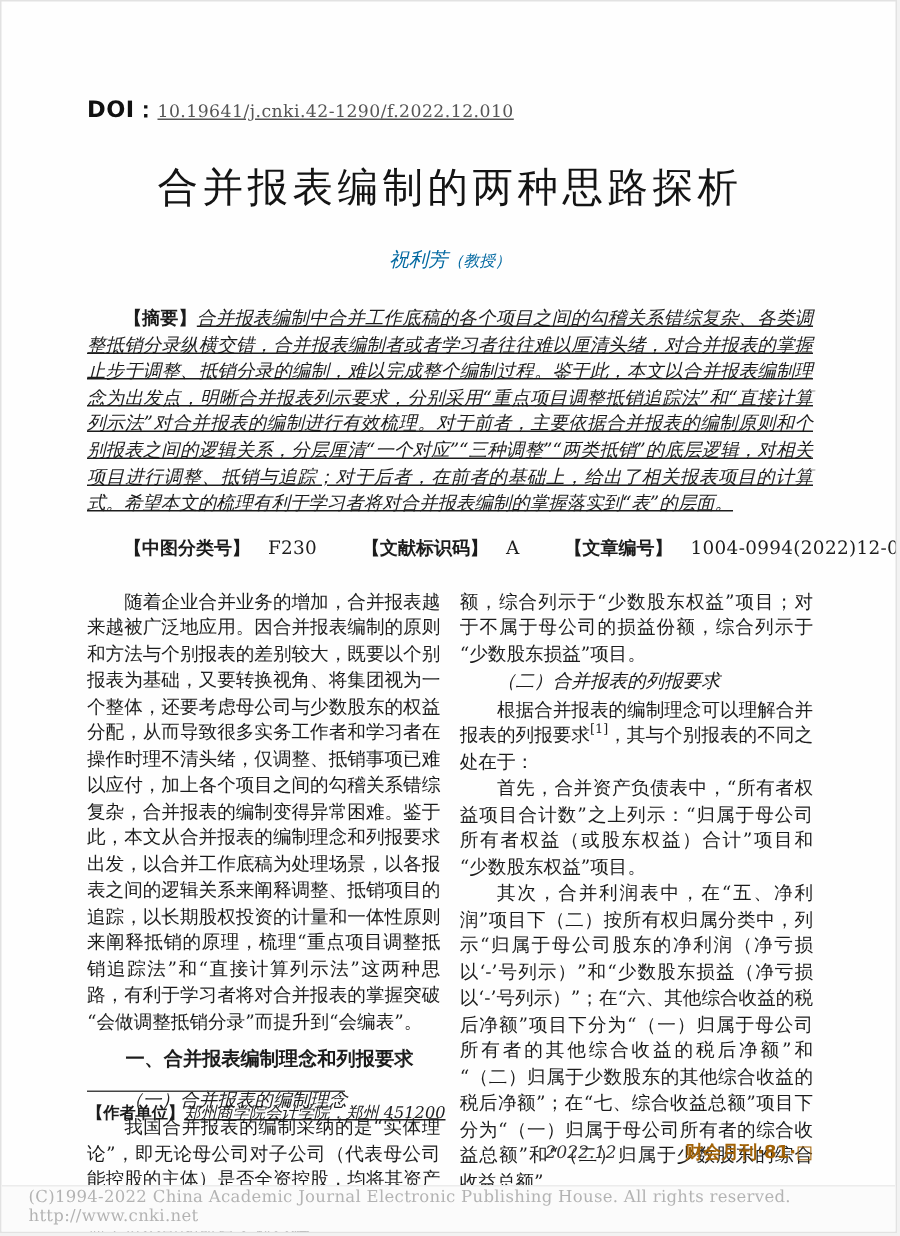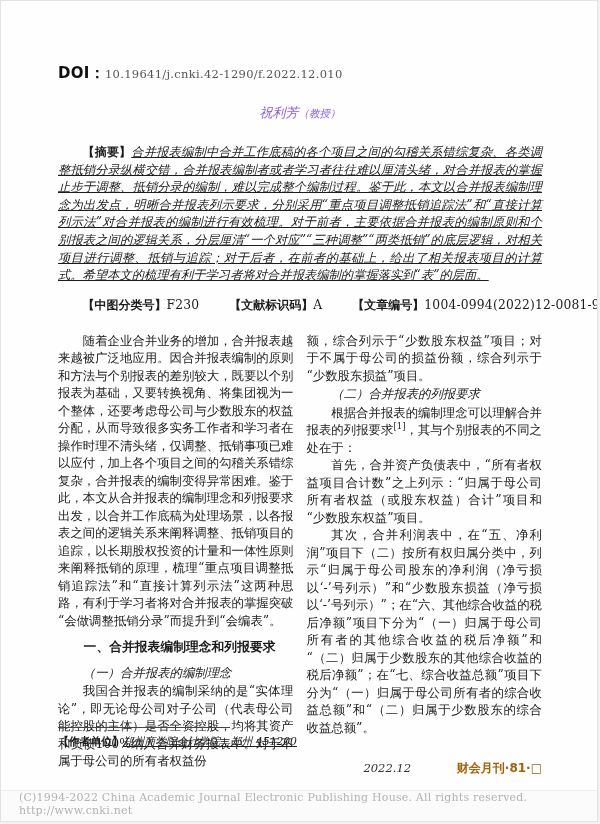--- a/index.html
+++ b/index.html
@@ -15,36 +15,36 @@
     width:598px;height:822px;
     background:#fefefe;
     border:1px solid #e2e2e2;
     box-sizing:border-box;
     overflow:hidden;
   }
   .content{padding:0 55px 0 57px;}
   
   .doi{margin-top:63px;font-size:11.5px;letter-spacing:.3px;}
   .doi b{color:#111;font-family:"DejaVu Sans","Liberation Sans",sans-serif;font-size:15px;}
-  .doi span{color:#555;}
+  .doi span{color:#555;text-decoration:underline;}
   
   .title{
     margin-top:24px;text-align:center;
     font-size:27px;font-weight:400;letter-spacing:3px;color:#141414;
   }
-  .author{margin-top:21px;text-align:center;font-size:13px;font-style:italic;color:#8b5cf6;}
+  .author{margin-top:21px;text-align:center;font-size:13px;font-style:italic;color:#0369a1;}
   .author .note{font-size:10.5px;}
   
   .abstract{margin-top:22px;font-size:12.3px;line-height:17.6px;text-align:justify;text-indent:2em;}
   .blk-label{font-weight:bold;font-style:normal;font-family:"DejaVu Sans","Liberation Sans",sans-serif;font-size:12px;}
   .kaiti{font-style:italic;text-decoration:underline;}
   .kwline{margin-top:1px;font-size:12.3px;line-height:17.6px;text-indent:2em;}
   .metaline{margin-top:1px;font-size:12.3px;line-height:17.6px;text-indent:2em;white-space:nowrap;}
   .metaline .grp{margin-right:26px;}
-  .metaline .val{letter-spacing:.2px;}
+  .metaline .val{letter-spacing:.2px;margin-left:12px;}
   
   .columns{display:flex;gap:13px;margin-top:17px;}
   .col{width:237px;font-size:12.4px;line-height:17.5px;text-align:justify;}
   .col p{margin:0;text-indent:2em;}
   .col p.cont{text-indent:0;}
   .sec-h{font-weight:bold;font-family:"DejaVu Sans","Liberation Sans",sans-serif;
          font-size:12.8px;text-indent:2em;margin:9px 0 8px 0;}
   .sub-h{font-style:italic;text-indent:2em;margin:1px 0;}
   sup.ref{font-size:8.5px;vertical-align:super;line-height:0;}
   
@@ -66,20 +66,21 @@
 </head>
 <body>
 
 <div class="page">
   <div class="content">
 
     <div class="doi">
       <b>DOI：</b><span>10.19641/j.cnki.42-1290/f.2022.12.010</span>
     </div>
 
+    <h1 class="title">合并报表编制的两种思路探析</h1>
 
     <div class="author">
       <span>祝利芳</span><span class="note">（教授）</span>
     </div>
 
     <p class="abstract">
       <span class="blk-label">【摘要】</span><span class="kaiti">合并报表编制中合并工作底稿的各个项目之间的勾稽关系错综复杂、各类调整抵销分录纵横交错，合并报表编制者或者学习者往往难以厘清头绪，对合并报表的掌握止步于调整、抵销分录的编制，难以完成整个编制过程。鉴于此，本文以合并报表编制理念为出发点，明晰合并报表列示要求，分别采用“重点项目调整抵销追踪法”和“直接计算列示法”对合并报表的编制进行有效梳理。对于前者，主要依据合并报表的编制原则和个别报表之间的逻辑关系，分层厘清“一个对应”“三种调整”“两类抵销”的底层逻辑，对相关项目进行调整、抵销与追踪；对于后者，在前者的基础上，给出了相关报表项目的计算式。希望本文的梳理有利于学习者将对合并报表编制的掌握落实到“表”的层面。</span>
     </p>
 
 

